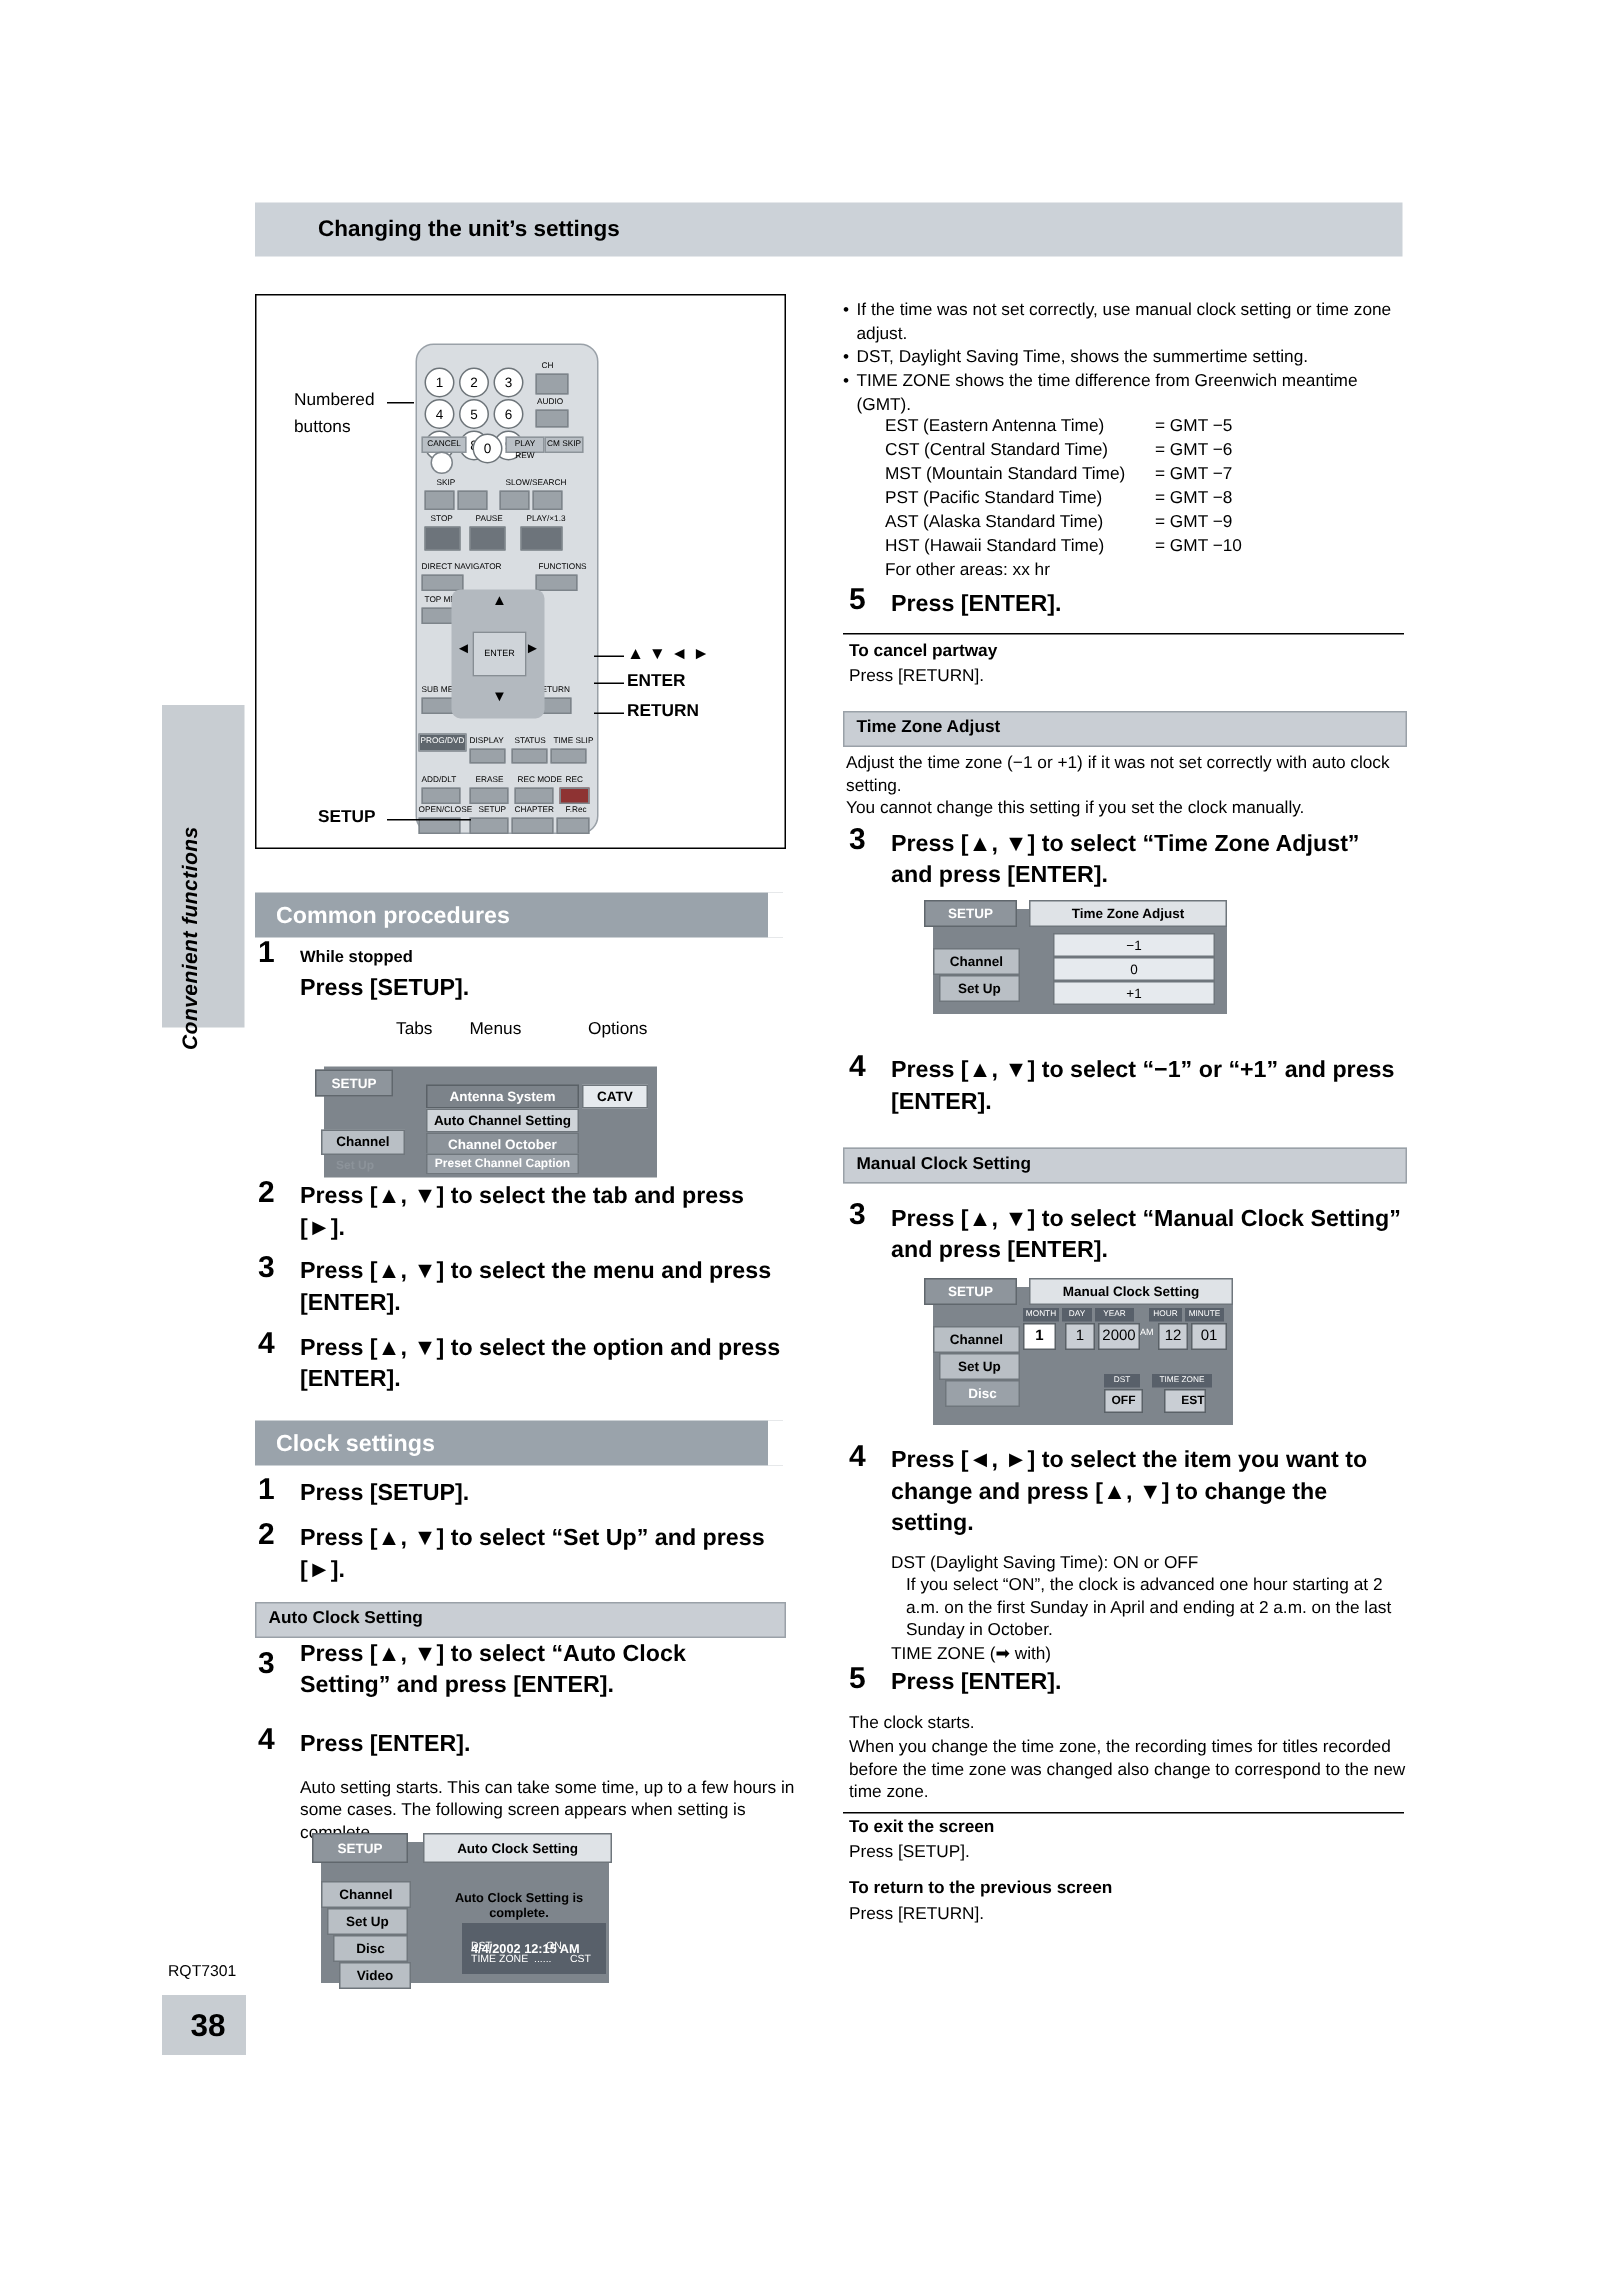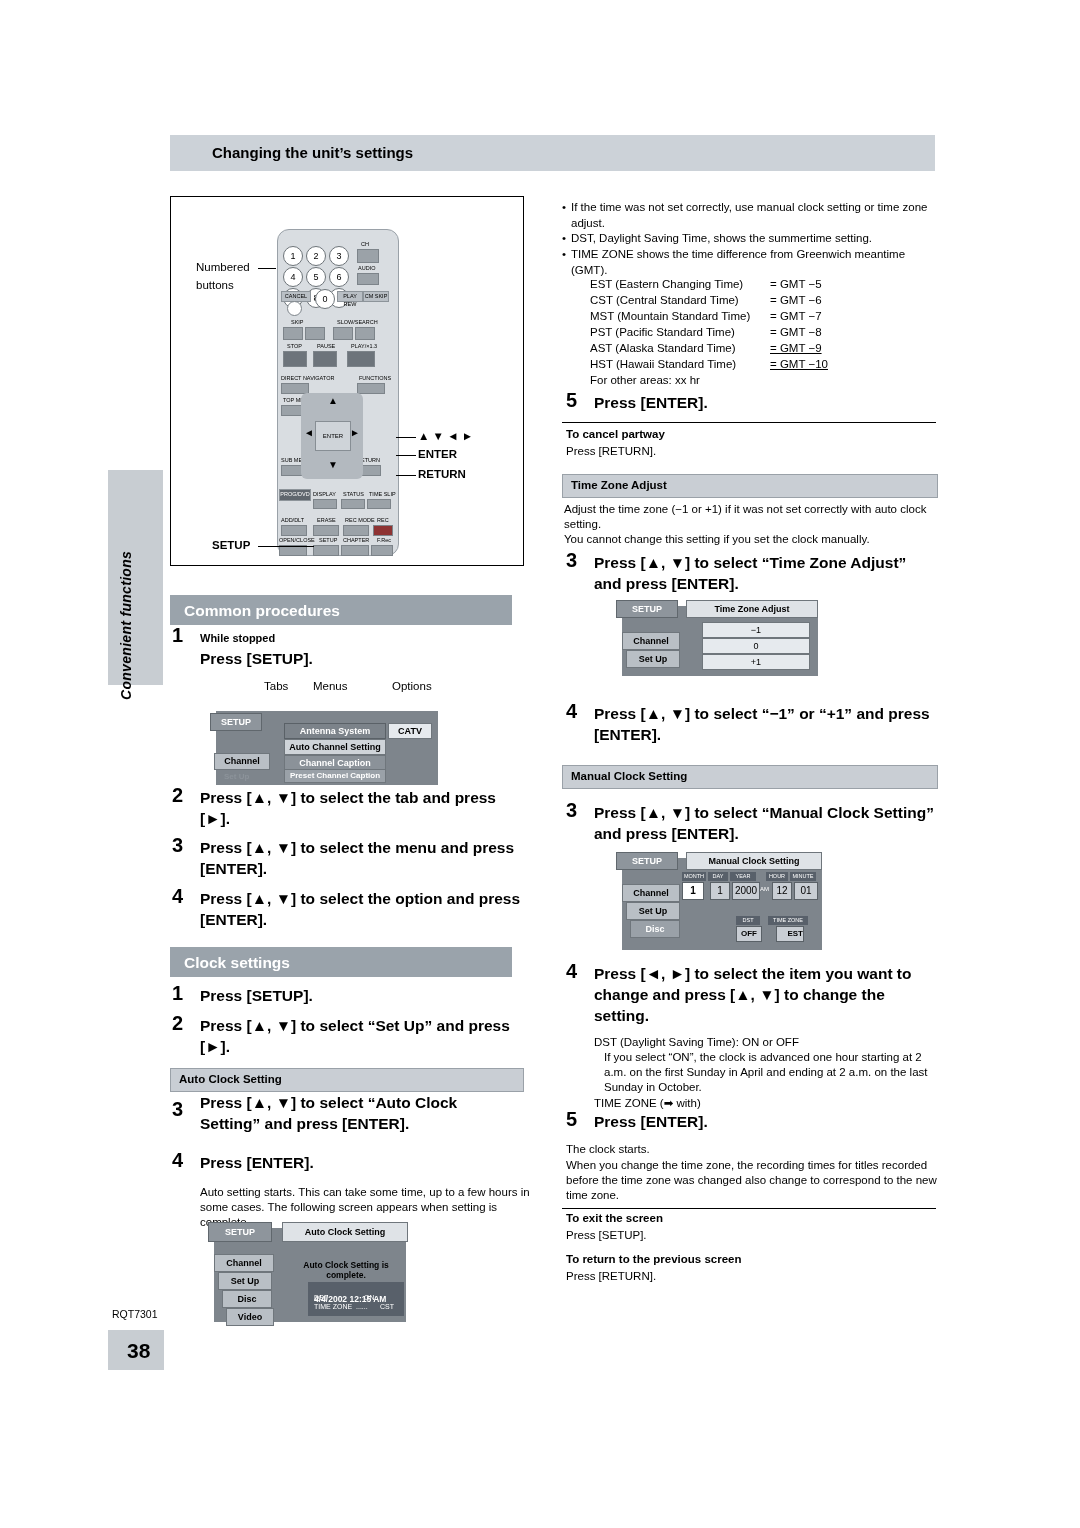--- a/index.html
+++ b/index.html
@@ -194,21 +194,21 @@
   <div class="lbl" style="left:264px;top:680px;">Tabs</div>
   <div class="lbl" style="left:313px;top:680px;">Menus</div>
   <div class="lbl" style="left:392px;top:680px;">Options</div>
 
   <div class="osd" style="left:210px;top:705px;width:230px;height:80px;">
     <div class="shadow" style="left:6px;top:6px;width:222px;height:74px;"></div>
     <div class="tabsel" style="left:0px;top:8px;width:50px;height:16px;line-height:16px;">SETUP</div>
     <div class="menusel" style="left:74px;top:18px;width:100px;height:14px;line-height:14px;">Antenna System</div>
     <div class="opt" style="left:178px;top:18px;width:42px;height:14px;line-height:14px;font-weight:bold;">CATV</div>
     <div class="menu" style="left:74px;top:34px;width:100px;height:14px;line-height:14px;">Auto Channel Setting</div>
-    <div class="menu" style="left:74px;top:50px;width:100px;height:14px;line-height:14px;background:#8b9299;color:#fff;">Channel Caption</div>
+    <div class="menu" style="left:74px;top:50px;width:100px;height:14px;line-height:14px;background:#8b9299;color:#fff;">Channel October</div>
     <div class="menu" style="left:74px;top:64px;width:100px;height:12px;line-height:12px;font-size:8px;background:#9aa1a8;color:#fff;">Preset Channel Caption</div>
     <div class="tab" style="left:4px;top:48px;width:54px;height:15px;line-height:15px;">Channel</div>
     <div class="dark" style="left:14px;top:66px;width:50px;height:12px;line-height:12px;background:transparent;color:#8c939a;font-weight:bold;">Set Up</div>
   </div>
 
   <div class="stepnum" style="left:172px;top:784px;">2</div>
   <div class="steptxt" style="left:200px;top:787px;width:320px;">Press [▲, ▼] to select the tab and press [►].</div>
 
   <div class="stepnum" style="left:172px;top:834px;">3</div>
   <div class="steptxt" style="left:200px;top:837px;width:320px;">Press [▲, ▼] to select the menu and press [ENTER].</div>
@@ -264,32 +264,32 @@
   </div>
   <div class="bullet" style="left:562px;top:231px;width:376px;">
     <span style="position:absolute;left:0;top:0;">•</span>
     <span style="display:block;padding-left:9px;">DST, Daylight Saving Time, shows the summertime setting.</span>
   </div>
   <div class="bullet" style="left:562px;top:247px;width:376px;">
     <span style="position:absolute;left:0;top:0;">•</span>
     <span style="display:block;padding-left:9px;">TIME ZONE shows the time difference from Greenwich meantime (GMT).</span>
   </div>
 
-  <div class="tzrow" style="left:590px;top:278px;">EST (Eastern Changing Time)</div>
+  <div class="tzrow" style="left:590px;top:278px;">EST (Eastern Antenna Time)</div>
   <div class="tzrow" style="left:770px;top:278px;">= GMT −5</div>
   <div class="tzrow" style="left:590px;top:294px;">CST (Central Standard Time)</div>
   <div class="tzrow" style="left:770px;top:294px;">= GMT −6</div>
   <div class="tzrow" style="left:590px;top:310px;">MST (Mountain Standard Time)</div>
   <div class="tzrow" style="left:770px;top:310px;">= GMT −7</div>
   <div class="tzrow" style="left:590px;top:326px;">PST (Pacific Standard Time)</div>
   <div class="tzrow" style="left:770px;top:326px;">= GMT −8</div>
   <div class="tzrow" style="left:590px;top:342px;">AST (Alaska Standard Time)</div>
-  <div class="tzrow" style="left:770px;top:342px;text-decoration:underline;">= GMT −9</div>
+  <div class="tzrow" style="left:770px;top:342px;">= GMT −9</div>
   <div class="tzrow" style="left:590px;top:358px;">HST (Hawaii Standard Time)</div>
-  <div class="tzrow" style="left:770px;top:358px;text-decoration:underline;">= GMT −10</div>
+  <div class="tzrow" style="left:770px;top:358px;">= GMT −10</div>
   <div class="tzrow" style="left:590px;top:374px;">For other areas: xx hr</div>
 
   <div class="stepnum" style="left:566px;top:389px;">5</div>
   <div class="steptxt" style="left:594px;top:392px;">Press [ENTER].</div>
 
   <div class="hr" style="left:562px;top:422px;width:374px;"></div>
   <div class="smallb" style="left:566px;top:428px;">To cancel partway</div>
   <div class="small" style="left:566px;top:444px;">Press [RETURN].</div>
 
   <div class="greybox" style="left:562px;top:474px;width:374px;height:22px;">

